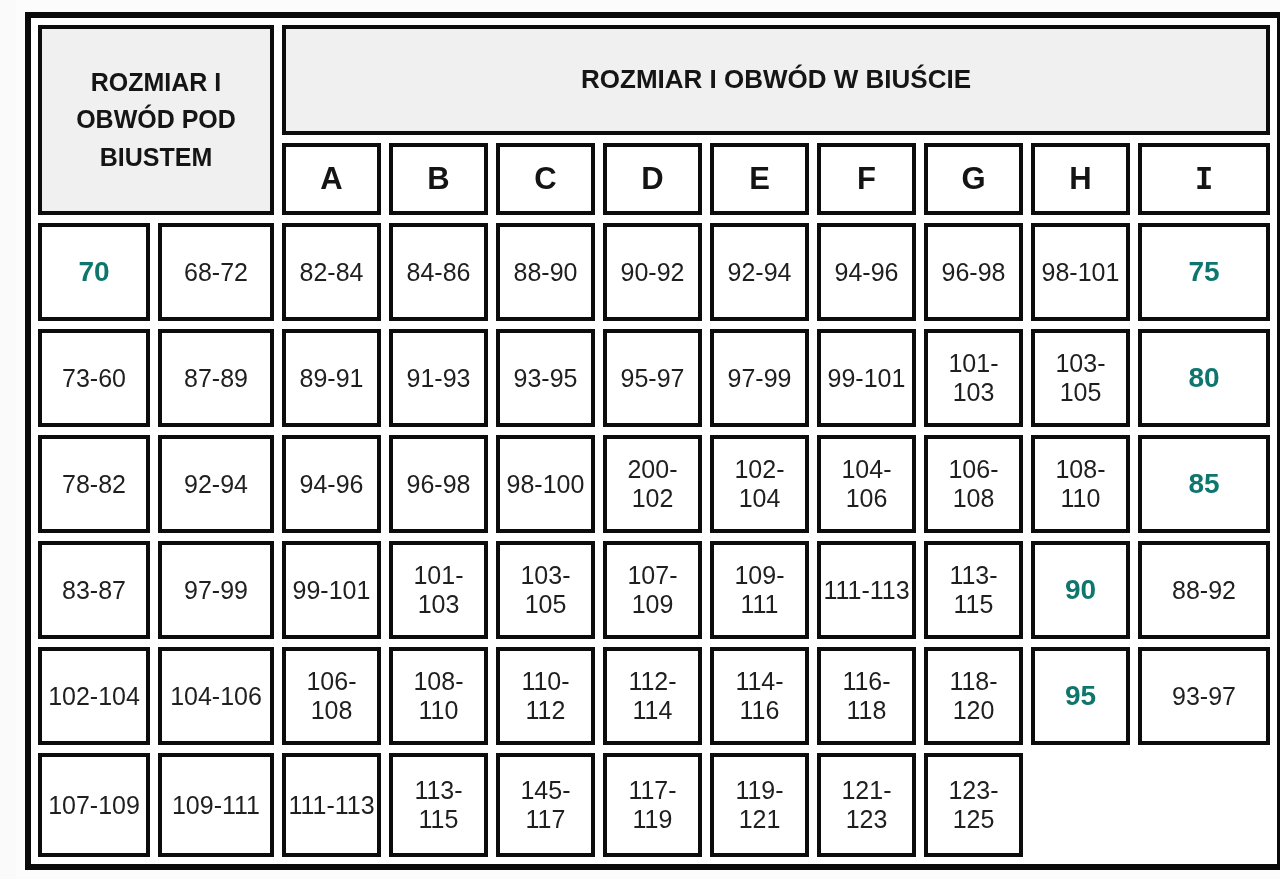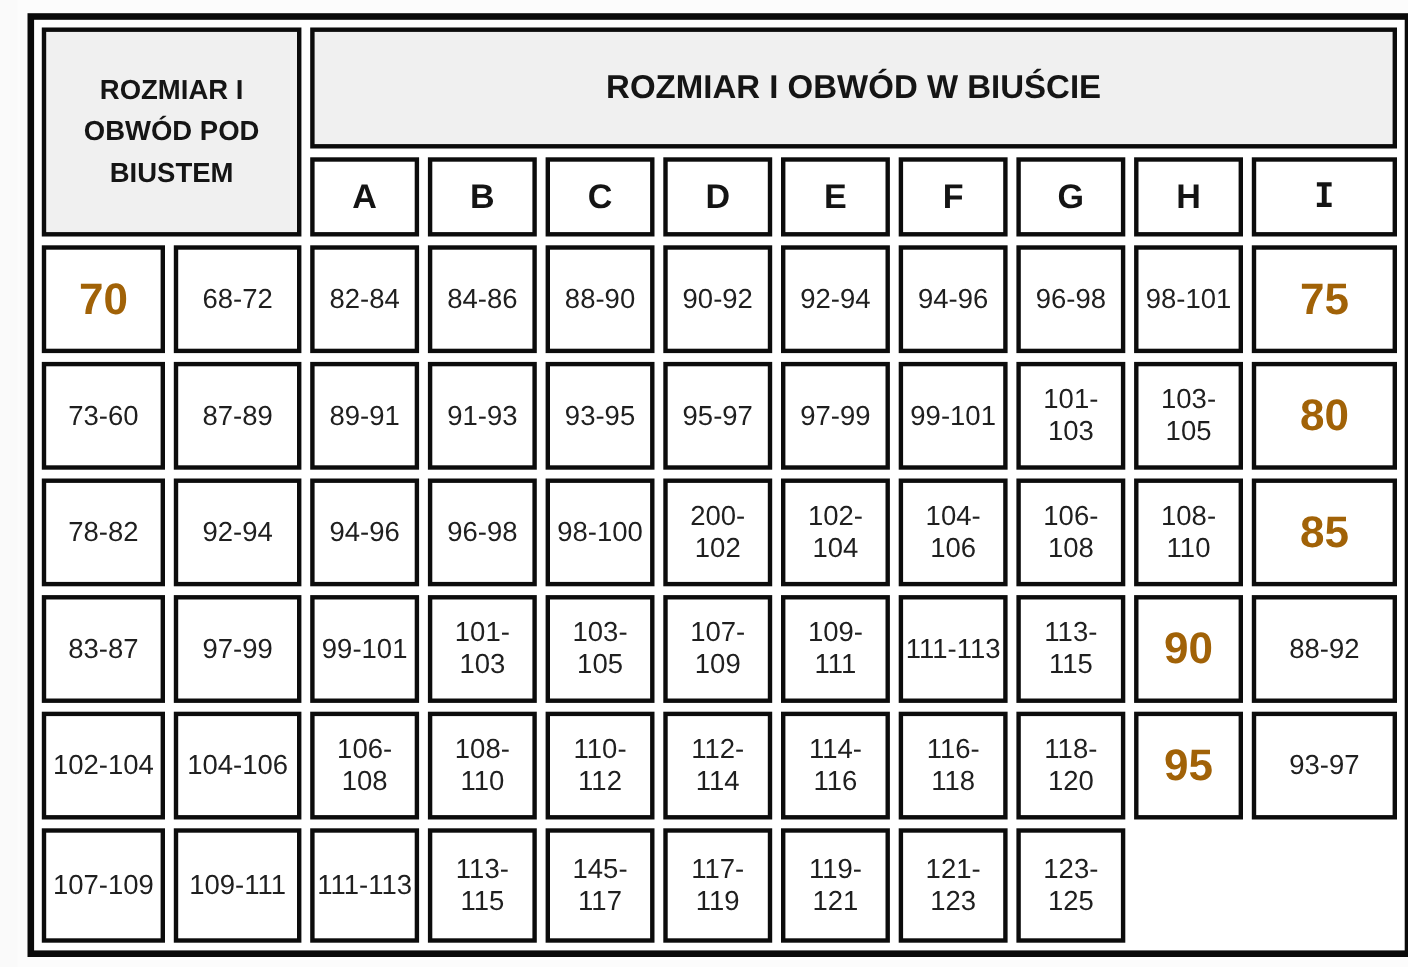--- a/index.html
+++ b/index.html
@@ -48,35 +48,35 @@
     font-weight: bold;
     font-size: 25px;
     line-height: 1.5;
     padding: 0 12px;
     color: #151515;
   }
   .span-head {
     grid-column: 3 / 12;
     grid-row: 1;
     font-weight: bold;
-    font-size: 30px;
+    font-size: 26px;
     color: #151515;
   }
   .cup {
     font-weight: bold;
     font-size: 31px;
     color: #141414;
   }
   .cup-i {
     font-family: "DejaVu Sans Mono", "Liberation Mono", monospace;
   }
   .band {
     font-weight: bold;
-    font-size: 40px;
-    color: #a16207;
+    font-size: 28px;
+    color: #0f766e;
   }
 </style>
 </head>
 <body>
 
 <div class="canvas">
   <div class="size-table">
 
     <div class="cell head-fill corner">ROZMIAR I OBWÓD POD BIUSTEM</div>
     <div class="cell head-fill span-head">ROZMIAR I OBWÓD W BIUŚCIE</div>

